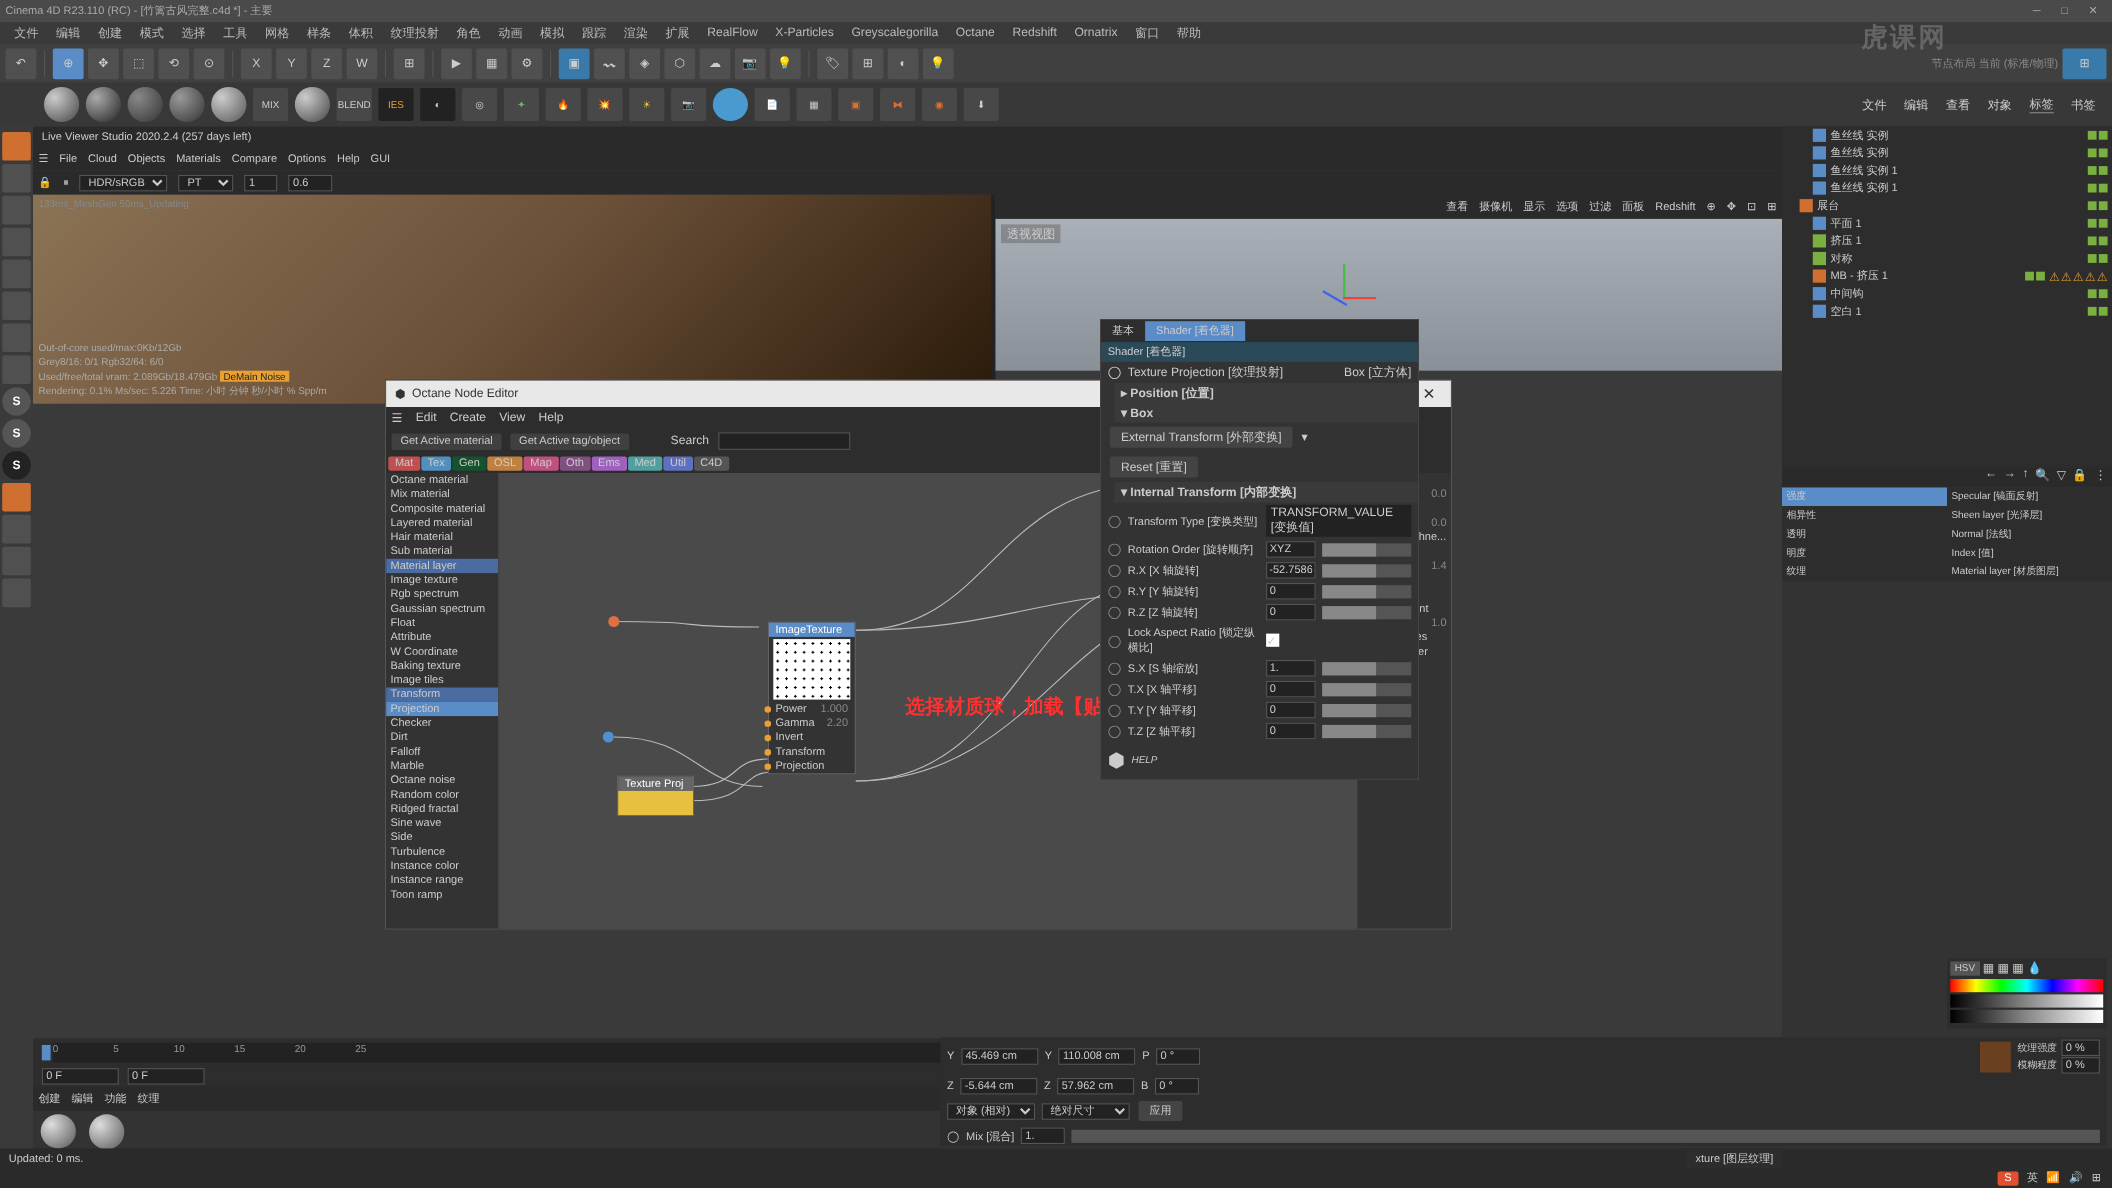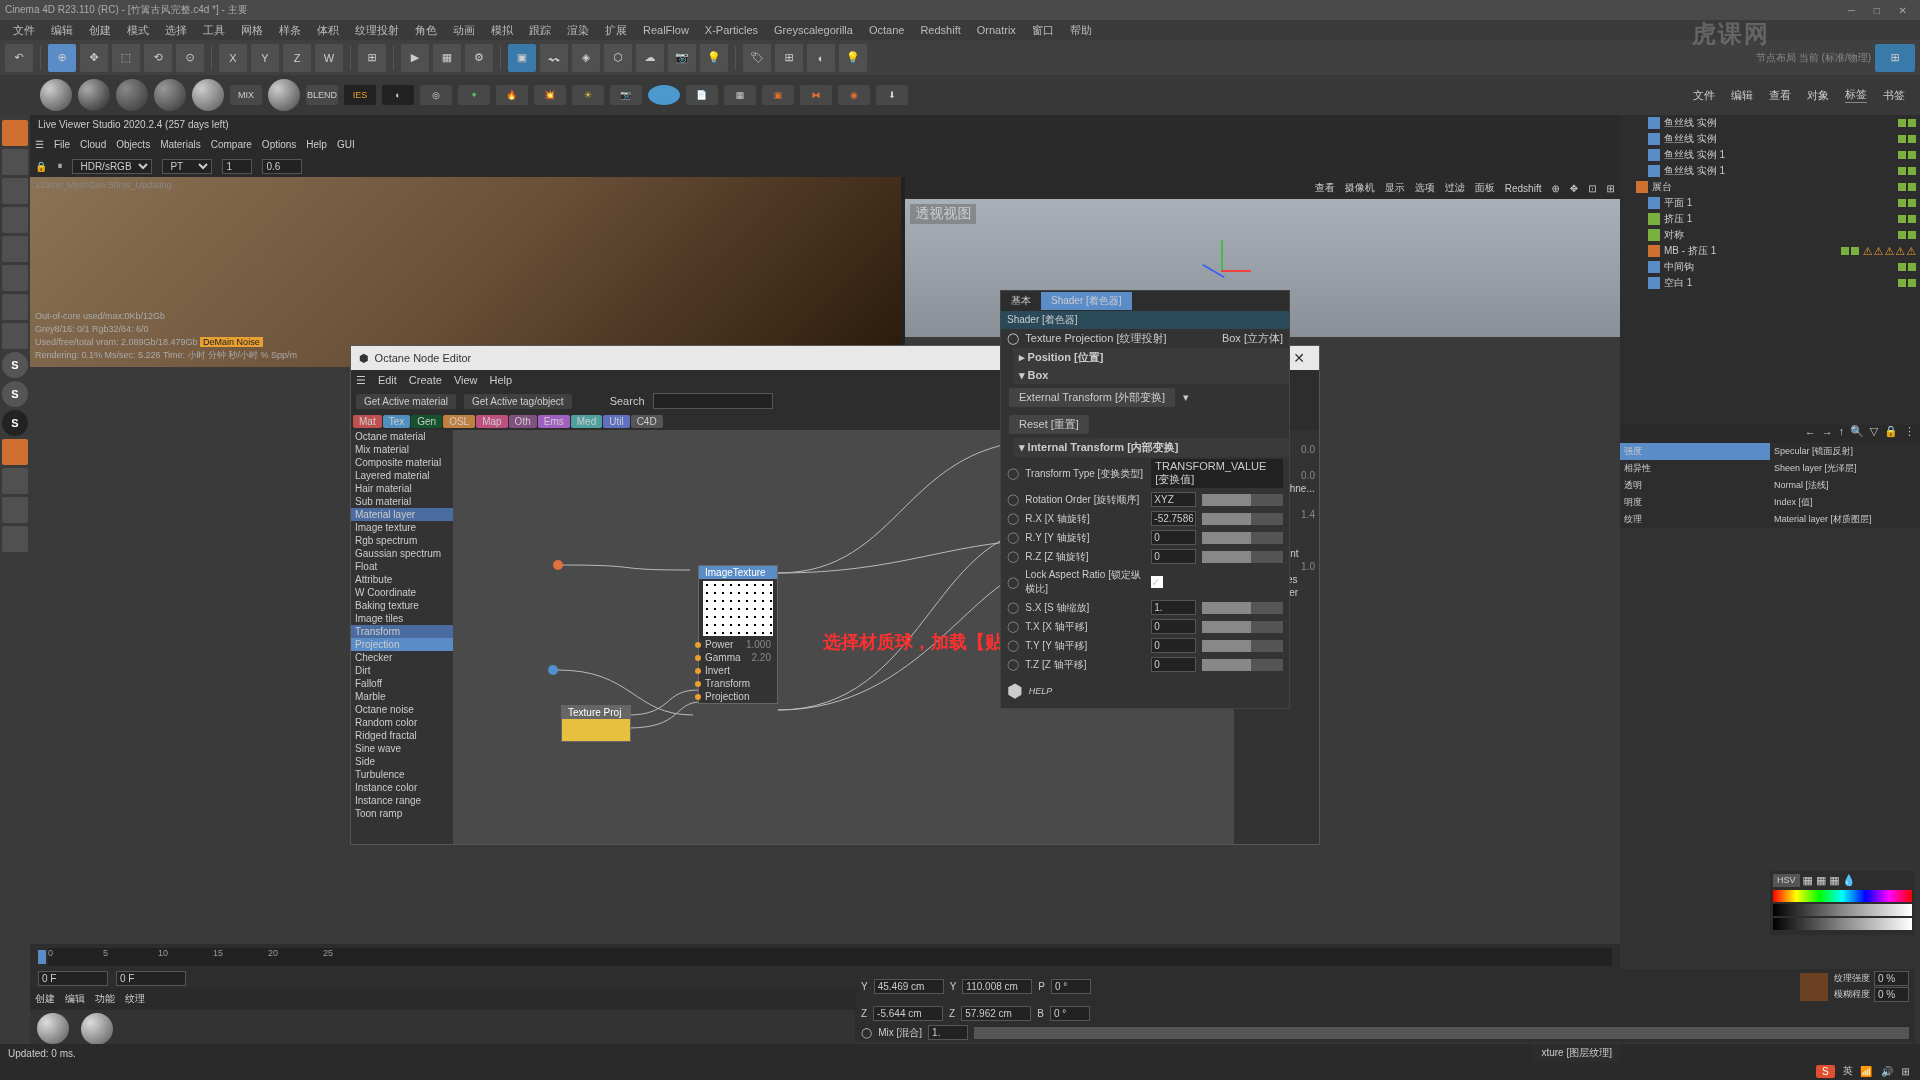--- a/index.html
+++ b/index.html
@@ -12,21 +12,21 @@
 .menubar { background: #3a3a3a; height: 20px; display: flex; align-items: center; padding: 0 5px; }
 .menubar span { margin: 0 8px; color: #bbb; cursor: pointer; }
 
 .toolbar1 { background: #404040; height: 35px; display: flex; align-items: center; padding: 0 5px; gap: 4px; }
 .toolbar1 .tbtn { width: 28px; height: 28px; background: #505050; border-radius: 2px; display: flex; align-items: center; justify-content: center; }
 .toolbar1 .tbtn.active { background: #5a8cc8; }
 .sep1 { width: 1px; height: 24px; background: #555; margin: 0 3px; }
 
 .toolbar2 { background: #383838; height: 40px; display: flex; align-items: center; padding: 0 5px 0 40px; gap: 6px; }
 .sphere { width: 32px; height: 32px; border-radius: 50%; background: radial-gradient(circle at 30% 30%, #ccc, #444); }
-.tbtn2 { width: 32px; height: 20px; background: #484848; border-radius: 2px; display: flex; align-items: center; justify-content: center; font-size: 9px; }
+.tbtn2 { width: 32px; height: 30px; background: #484848; border-radius: 2px; display: flex; align-items: center; justify-content: center; font-size: 9px; }
 
 .main-area { display: flex; height: calc(100% - 135px); }
 .left-tools { width: 30px; background: #3a3a3a; display: flex; flex-direction: column; gap: 3px; padding-top: 5px; }
 .left-tools .lt { width: 26px; height: 26px; background: #505050; margin: 0 auto; border-radius: 2px; }
 .left-tools .lt.orange { background: #d07030; }
 .left-tools .lt.round { border-radius: 50%; background: #555; color: #fff; display:flex; align-items:center; justify-content:center; font-weight:bold; }
 
 .center { flex: 1; display: flex; flex-direction: column; position: relative; }
 .viewport-header { background: #2a2a2a; height: 18px; padding: 0 8px; display: flex; align-items: center; font-size: 10px; }
 
@@ -282,21 +282,21 @@
             <span>选项</span>
             <span>过滤</span>
             <span>面板</span>
             <span>Redshift</span>
             <span>⊕</span>
           <span>✥</span>
           <span>⊡</span>
           <span>⊞</span>
         </div>
         <div class="vp-right">
-          <div style="position:absolute;top:5px;left:5px;background:rgba(100,100,100,0.5);padding:1px 5px;font-size:14px">透视视图</div>
+          <div style="position:absolute;top:5px;left:5px;background:rgba(100,100,100,0.5);padding:1px 5px;font-size:11px">透视视图</div>
           <div style="position:absolute;left:40%;top:30%;width:60px;height:60px">
             <div style="position:absolute;width:30px;height:2px;background:#f04040;top:30px;left:30px"></div>
             <div style="position:absolute;width:2px;height:30px;background:#40c040;top:0;left:30px"></div>
             <div style="position:absolute;width:25px;height:2px;background:#4060f0;top:30px;left:10px;transform:rotate(30deg)"></div>
           </div>
         </div>
       </div>
     </div>
 
     <div class="node-editor">
@@ -708,20 +708,25 @@
   </div>
   <div style="display:flex;gap:6px;padding:2px 6px;align-items:center;font-size:10px">
     <span>Z</span>
       <input class="coord-in" value="-5.644 cm" style="">
     <span>Z</span>
       <input class="coord-in" value="57.962 cm" style="">
     <span>B</span>
       <input class="coord-in" style="width: 40px;" value="0 °">
   </div>
   <div style="display:flex;gap:6px;padding:2px 6px;align-items:center;font-size:10px">
+    <select class="coord-in" style="width:80px"><option>对象 (相对)</option></select>
+    <select class="coord-in" style="width:80px"><option>绝对尺寸</option></select>
+    <span class="attr-btn">应用</span>
+  </div>
+  <div style="display:flex;gap:6px;padding:2px 6px;align-items:center;font-size:10px">
     <span>◯</span>
     <span>Mix [混合]</span>
     <input class="coord-in" style="width: 40px;" value="1.">
     <div class="aslider" style="flex:1;height:12px;background:#555"></div>
   </div>
 </div>
 
 <div style="position:absolute;bottom:18px;right:300px;background:#2d2d2d;padding:2px 8px;font-size:10px;z-index:110">
   <span>xture [图层纹理]</span>
 </div>

